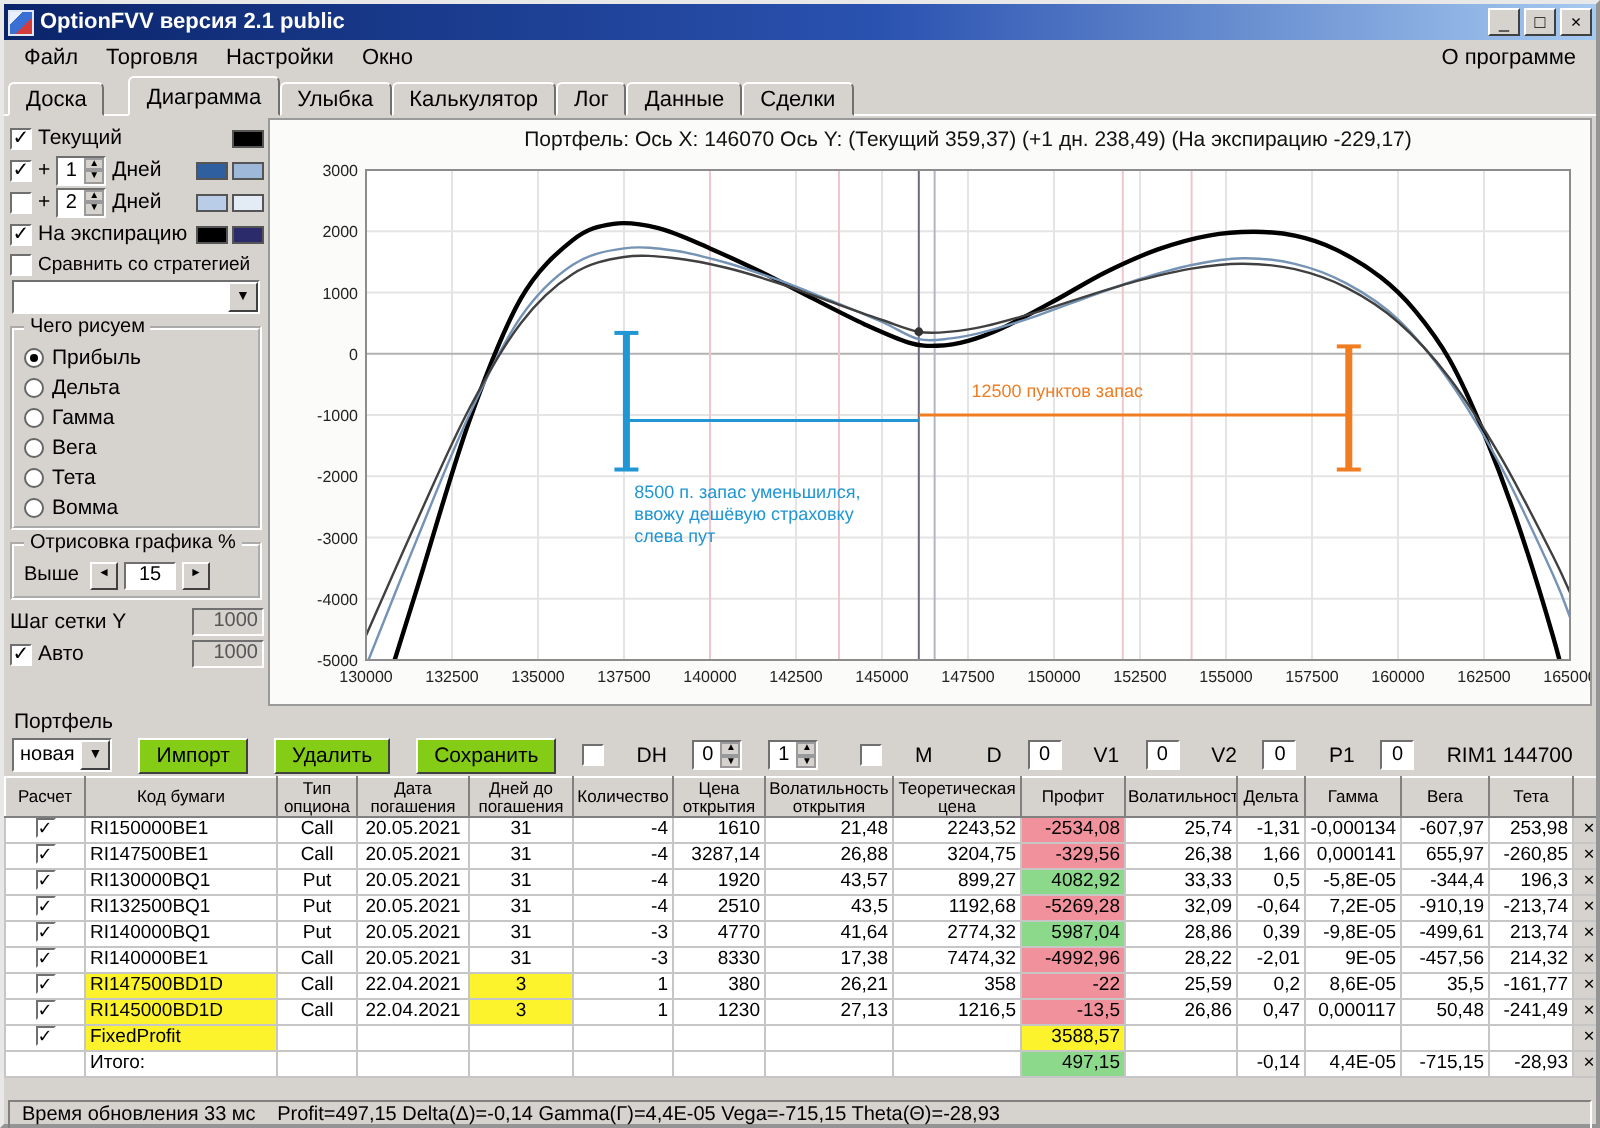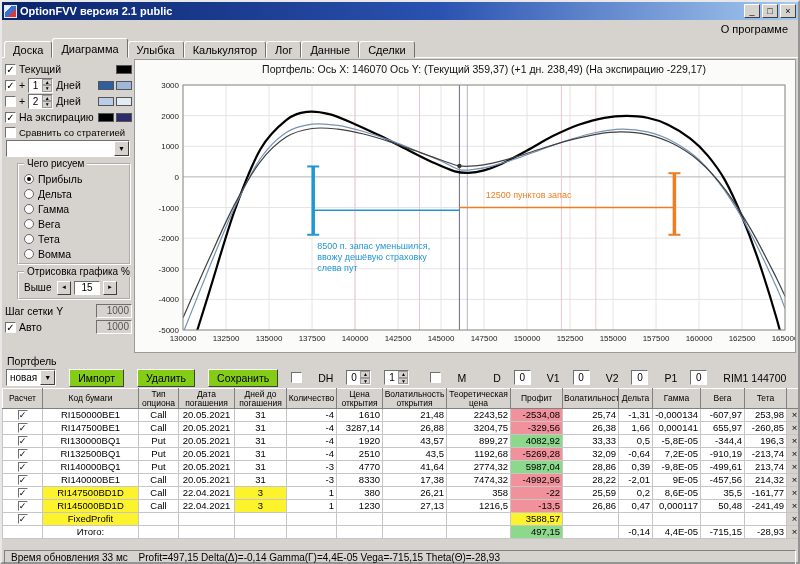--- a/index.html
+++ b/index.html
@@ -21,41 +21,41 @@
   .win-controls { display: flex; gap: 2px; }
   .win-btn { width: 16px; height: 14px; background: #d6d3ce; border: 1px solid; border-color: #fff #404040 #404040 #fff; font-size: 9px; line-height: 11px; text-align: center; padding: 0; font-family: "Liberation Sans", sans-serif; }
 
   
   .menubar { height: 18px; flex: none; display: flex; align-items: center; padding: 0 3px; }
   .menu-item { padding: 2px 7px; white-space: nowrap; }
   .menu-about { margin-left: auto; }
   .tabbar { height: 20px; flex: none; display: flex; align-items: flex-end; padding: 0 2px; position: relative; }
   .tabbar::after { content: ""; position: absolute; left: 0; right: 0; bottom: 0; height: 1px; background: #fff; }
   .tab { height: 17px; margin-top: 3px; padding: 2px 8px; background: #d6d3ce; border: 1px solid; border-color: #fff #707070 #d6d3ce #fff; border-radius: 3px 3px 0 0; white-space: nowrap; position: relative; z-index: 1; font-size: 11px; }
-  .tab.active { height: 20px; margin-top: 0; z-index: 3; padding-top: 4px; }
+  .tab.active { height: 20px; margin-top: 0; z-index: 3; padding-top: 4px; margin-left: 12px; }
 
   
   .main { height: 296px; flex: none; display: flex; overflow: hidden; }
   .left-panel { width: 132px; flex: none; padding: 3px 2px 0 3px; overflow: hidden; }
   .lp-row { display: flex; align-items: center; gap: 3px; height: 16px; font-size: 10.5px; white-space: nowrap; }
   .lp-row.small { height: 14px; font-size: 9.5px; }
   .cb { width: 11px; height: 11px; flex: none; background: #fff; border: 1px solid; border-color: #707070 #fff #fff #707070; text-align: center; }
   .cb i { font-style: normal; font-size: 10px; line-height: 9px; display: block; }
   .cb:not(.checked) i { visibility: hidden; }
   .sw-group { margin-left: auto; display: flex; gap: 2px; }
   .swatch { width: 16px; height: 9px; border: 1px solid #555; flex: none; }
   .spin { display: inline-flex; border: 1px solid; border-color: #707070 #fff #fff #707070; background: #fff; height: 15px; flex: none; }
   .spin-val { min-width: 13px; text-align: center; font-size: 10px; line-height: 13px; padding: 0 1px; }
   .spin-btns { display: flex; flex-direction: column; width: 10px; }
   .spin-btns i { font-style: normal; font-size: 5px; line-height: 5px; height: 7px; background: #d6d3ce; border: 1px solid #9a9a9a; text-align: center; overflow: hidden; }
   .combo { height: 17px; border: 1px solid; border-color: #707070 #fff #fff #707070; background: #fff; display: flex; align-items: center; margin: 1px 2px 2px 1px; }
   .combo-text { flex: 1; padding: 0 3px; font-size: 10px; white-space: nowrap; overflow: hidden; }
   .combo-btn { width: 15px; height: 15px; flex: none; background: #d6d3ce; border: 1px solid; border-color: #fff #404040 #404040 #fff; font-size: 7px; display: flex; align-items: center; justify-content: center; }
   .combo-btn i { font-style: normal; }
-  .groupbox { border: 2px groove #fff; margin: 6px 1px 3px 12px; padding: 6px 3px 2px 5px; position: relative; }
+  .groupbox { border: 2px groove #fff; margin: 6px 1px 3px 0; padding: 6px 3px 2px 5px; position: relative; }
   .gb-title { position: absolute; top: -7px; left: 5px; background: #d6d3ce; padding: 0 3px; font-size: 10px; white-space: nowrap; }
   .radio-row { display: flex; align-items: center; gap: 4px; height: 15px; font-size: 10.5px; }
   .radio { width: 10px; height: 10px; flex: none; border-radius: 50%; border: 1px solid #666; background: #fff; position: relative; }
   .radio.on::after { content: ""; position: absolute; inset: 2px; background: #000; border-radius: 50%; }
   .rg-row { display: flex; align-items: center; gap: 3px; height: 17px; }
   .rg-label { width: 30px; font-size: 10px; }
   .tiny-btn { width: 14px; height: 14px; background: #d6d3ce; border: 1px solid; border-color: #fff #404040 #404040 #fff; font-size: 6px; line-height: 11px; text-align: center; padding: 0; font-family: "Liberation Sans", sans-serif; }
   .rg-val { width: 26px; height: 14px; border: 1px solid; border-color: #707070 #fff #fff #707070; background: #fff; text-align: center; font-size: 10px; line-height: 12px; }
   .num-box { width: 36px; height: 14px; border: 1px solid; border-color: #707070 #fff #fff #707070; background: #d6d3ce; color: #555; font-size: 10px; line-height: 12px; text-align: right; padding-right: 2px; margin-left: auto; }
 
@@ -68,21 +68,21 @@
   .tb-combo { width: 62px; margin: 0; }
   .tb-label { font-size: 10.5px; margin-left: 3px; }
   .tb-input { width: 17px; height: 15px; border: 1px solid; border-color: #707070 #fff #fff #707070; background: #fff; font-size: 10px; text-align: center; font-family: "Liberation Sans", sans-serif; padding: 0; }
   .calc-btn { margin-left: auto; }
 
   
   .table-wrap { height: 161px; flex: none; overflow: hidden; }
   table.grid { width: 800px; border-collapse: collapse; table-layout: fixed; background: #fff; }
   table.grid th { background: #d6d3ce; border: 1px solid; border-color: #fff #808080 #808080 #fff; font-weight: normal; font-size: 8.5px; line-height: 9px; height: 20px; padding: 0 1px; overflow: hidden; }
   table.grid td { border: 1px solid #c6c6c6; height: 13px; line-height: 12px; font-size: 9.5px; padding: 0 2px; white-space: nowrap; overflow: hidden; }
-  td.c-code { text-align: center; }
+  td.c-code { text-align: left; }
   td.c-type, td.c-date, td.c-days, td.c-check { text-align: center; }
   td.c-qty, td.c-open, td.c-ovol, td.c-theo, td.c-profit, td.c-vol, td.c-delta, td.c-gamma, td.c-vega, td.c-theta { text-align: right; }
   td.hl { background: var(--hl); }
   td.red { background: var(--neg); }
   td.green { background: var(--pos); }
   td.yellow { background: var(--hl); }
   td.c-x, th.h-x { background: #d6d3ce; text-align: center; padding: 0; font-size: 9px; border: 1px solid; border-color: #fff #808080 #808080 #fff; }
   .cb.grid-cb { width: 10px; height: 10px; display: inline-block; }
   .cb.grid-cb i { font-size: 9px; line-height: 8px; }
 
@@ -102,20 +102,26 @@
     <span class="app-icon"></span>
     <span class="title-text">OptionFVV версия 2.1 public</span>
     <span class="win-controls">
       <button class="win-btn"><span>_</span></button>
       <button class="win-btn"><span>□</span></button>
       <button class="win-btn"><span>×</span></button>
     </span>
   </div>
 
   <div class="menubar">
+    <span id="menu-items" style="display:flex">
+        <span class="menu-item">Файл</span>
+        <span class="menu-item">Торговля</span>
+        <span class="menu-item">Настройки</span>
+        <span class="menu-item">Окно</span>
+      </span>
     <span class="menu-item menu-about">О программе</span>
   </div>
 
   <div class="tabbar">
       <span id="tabs" style="display:flex;align-items:flex-end">
         <span class="tab">Доска</span>
         <span class="tab active">Диаграмма</span>
         <span class="tab">Улыбка</span>
         <span class="tab">Калькулятор</span>
         <span class="tab">Лог</span>

